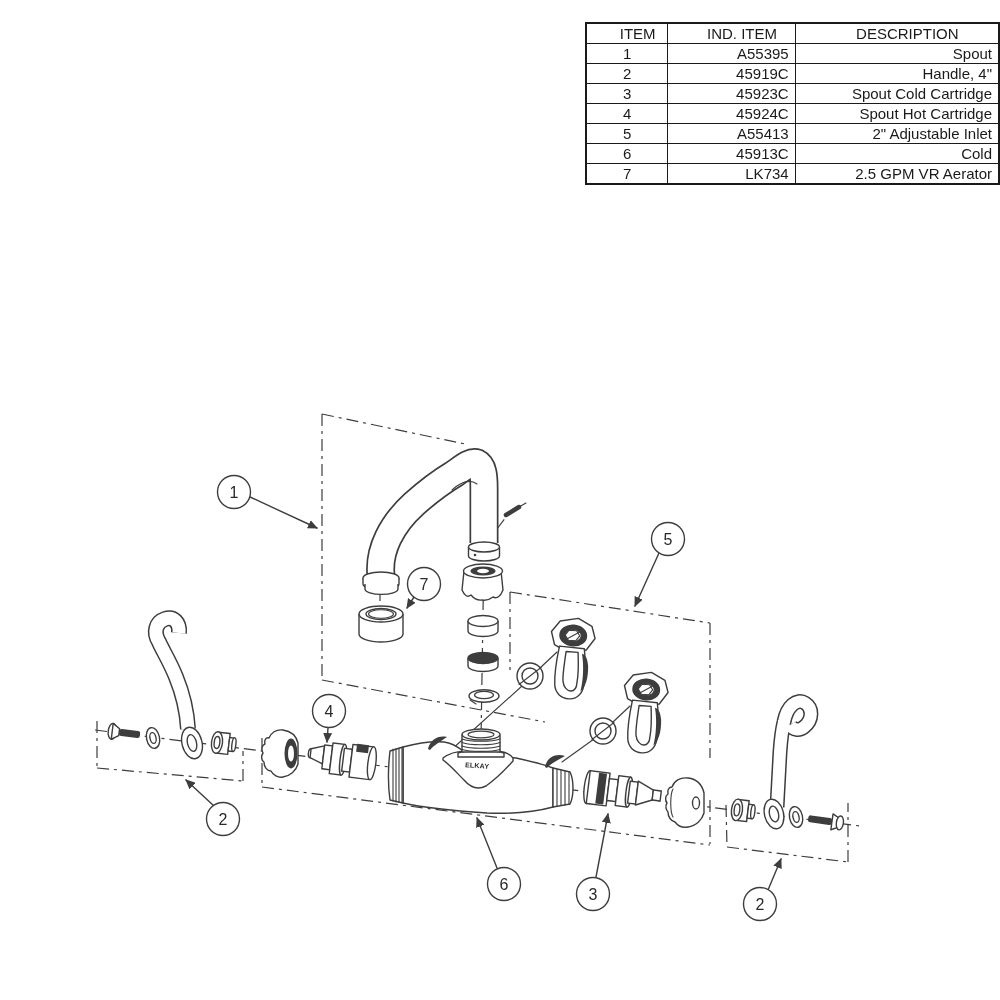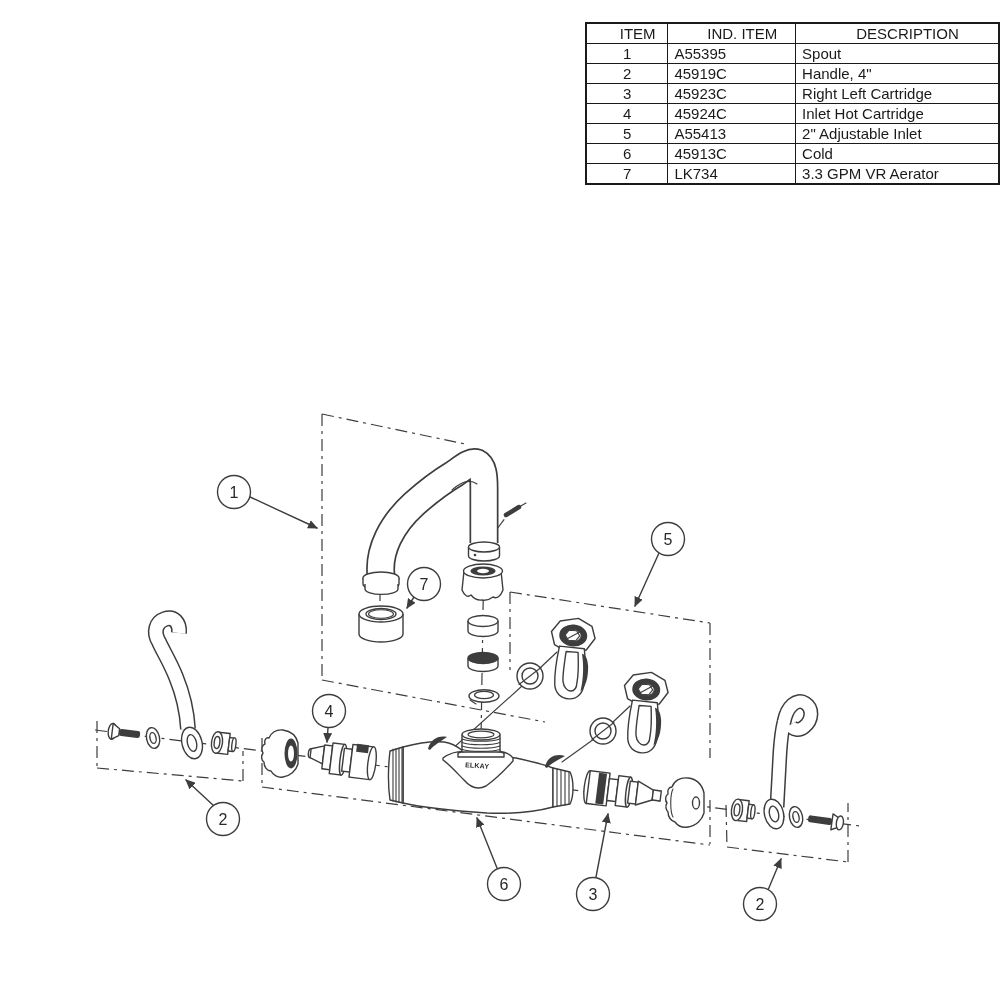--- a/index.html
+++ b/index.html
@@ -4,22 +4,22 @@
 <style>
   html,body{margin:0;padding:0;background:#fff;}
   .screen{position:relative;width:1000px;height:1000px;background:#fff;overflow:hidden;
           font-family:"Liberation Sans", sans-serif;}
   .parts-table{position:absolute;left:585px;top:22px;border-collapse:collapse;
                border:2px solid #1a1a1a;background:#fff;}
   .parts-table th,.parts-table td{border:1px solid #1a1a1a;font-size:15px;color:#1a1a1a;
                font-weight:normal;height:19px;line-height:19px;padding:0 6px;white-space:nowrap;}
   .parts-table th{text-align:center;padding-left:27px;}
   .col-item{width:52px;text-align:center;}
-  .col-part{width:103px;text-align:left;}
-  .col-desc{width:190px;text-align:left;}
+  .col-part{width:103px;text-align:right;}
+  .col-desc{width:190px;text-align:right;}
   svg{position:absolute;left:0;top:0;}
   .ln{fill:none;stroke:#3d3d3d;stroke-width:1.4;stroke-linecap:round;stroke-linejoin:round;}
   .thin{stroke-width:1.1;}
   .fw{fill:#ffffff;stroke:#3d3d3d;stroke-width:1.4;stroke-linejoin:round;}
   .fd{fill:#3d3d3d;stroke:none;}
   .dash{fill:none;stroke:#3d3d3d;stroke-width:1.2;stroke-dasharray:12 5 3 5;}
   .tube-d{fill:none;stroke:#3d3d3d;stroke-linecap:butt;}
   .tube-w{fill:none;stroke:#ffffff;stroke-linecap:butt;}
   .balloon{fill:#fff;stroke:#3d3d3d;stroke-width:1.4;}
   .balloon-num{font-family:"Liberation Sans",sans-serif;font-size:16px;fill:#2a2a2a;text-anchor:middle;}
@@ -45,41 +45,41 @@
           <td class="col-desc">Spout</td>
         </tr>
       <tr>
           <td class="col-item">2</td>
           <td class="col-part">45919C</td>
           <td class="col-desc">Handle, 4"</td>
         </tr>
       <tr>
           <td class="col-item">3</td>
           <td class="col-part">45923C</td>
-          <td class="col-desc">Right Left Cartridge</td>
+          <td class="col-desc">Spout Cold Cartridge</td>
         </tr>
       <tr>
           <td class="col-item">4</td>
           <td class="col-part">45924C</td>
-          <td class="col-desc">Inlet Hot Cartridge</td>
+          <td class="col-desc">Spout Hot Cartridge</td>
         </tr>
       <tr>
           <td class="col-item">5</td>
           <td class="col-part">A55413</td>
           <td class="col-desc">2" Adjustable Inlet</td>
         </tr>
       <tr>
           <td class="col-item">6</td>
           <td class="col-part">45913C</td>
           <td class="col-desc">Cold</td>
         </tr>
       <tr>
           <td class="col-item">7</td>
           <td class="col-part">LK734</td>
-          <td class="col-desc">3.3 GPM VR Aerator</td>
+          <td class="col-desc">2.5 GPM VR Aerator</td>
         </tr>
     </tbody>
   </table>
 
   <svg width="1000" height="1000" viewBox="0 0 1000 1000">
     <defs>
       <marker id="ah" markerWidth="11" markerHeight="9" refX="9" refY="4.5" orient="auto" markerUnits="userSpaceOnUse">
         <path d="M0,0 L10,4.5 L0,9 Z" fill="#3d3d3d"></path>
       </marker>
 

